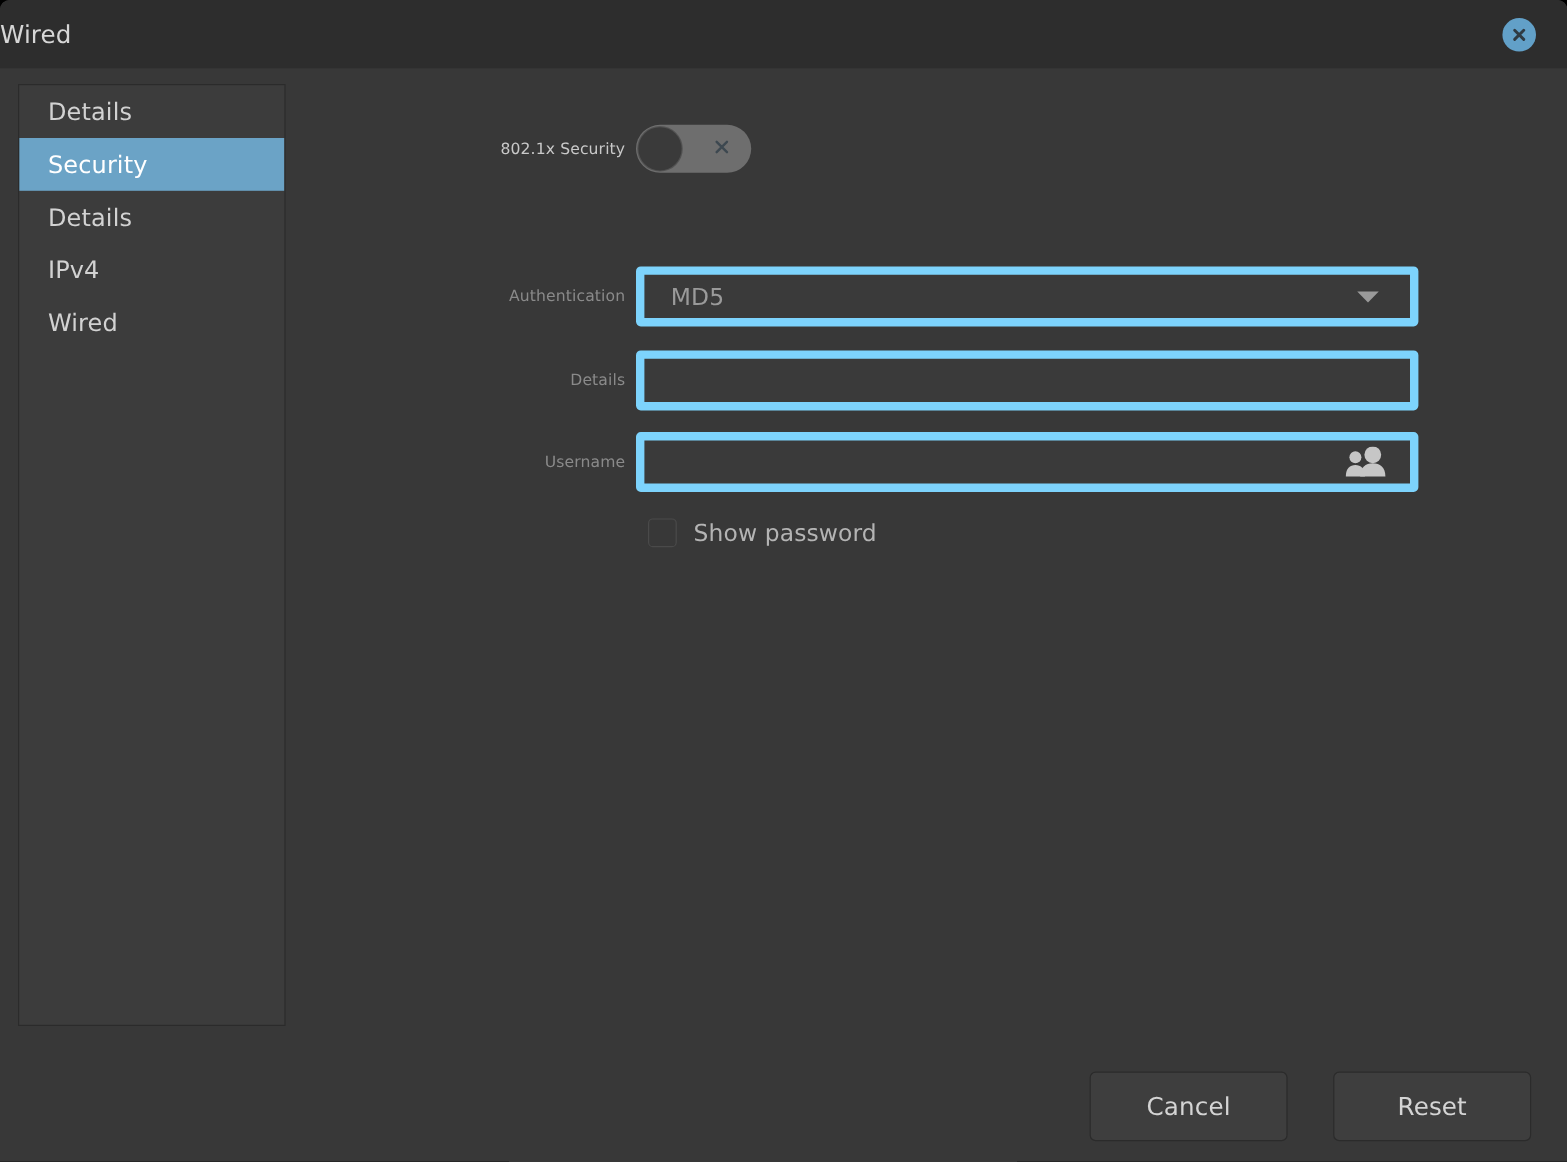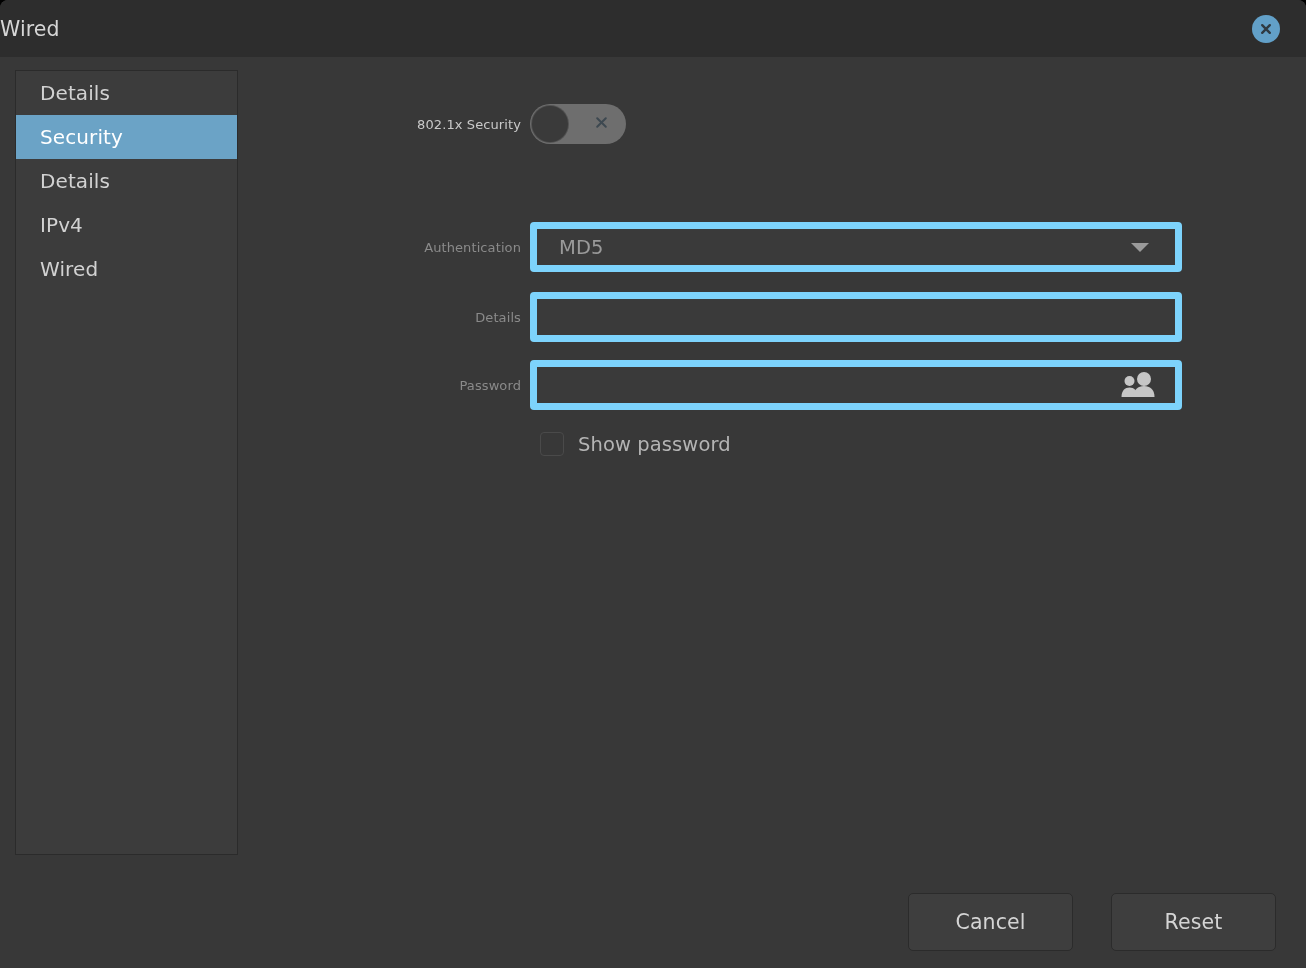--- a/index.html
+++ b/index.html
@@ -295,21 +295,21 @@
       </div>
 
       <div class="form-row row-user">
         <div class="field-label">Details</div>
         <div class="entry">
           <span class="entry-text"></span>
         </div>
       </div>
 
       <div class="form-row row-pass">
-        <div class="field-label">Password</div>
+        <div class="field-label">Username</div>
         <div class="entry">
           <span class="entry-text"></span>
           <span class="entry-icon">
             <svg width="34" height="26" viewBox="0 0 34 26">
               <circle cx="8.5" cy="9" r="5" fill="#c6c6c6"></circle>
               <path d="M0.5 25 C0.5 18.5 4 15.5 8.5 15.5 C13 15.5 16.5 18.5 16.5 25 Z" fill="#c6c6c6"></path>
               <circle cx="23" cy="7" r="7" fill="#c6c6c6"></circle>
               <path d="M12.5 25 C12.5 17.5 17 14 23 14 C29 14 33.5 17.5 33.5 25 Z" fill="#c6c6c6"></path>
             </svg>
           </span>

